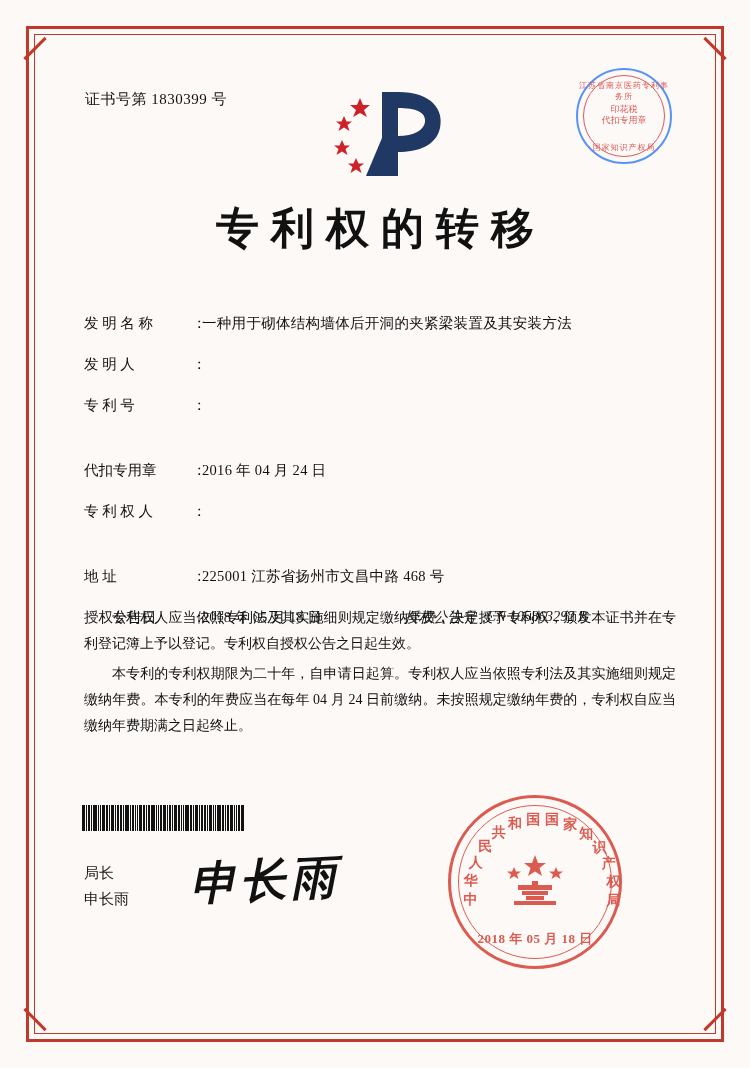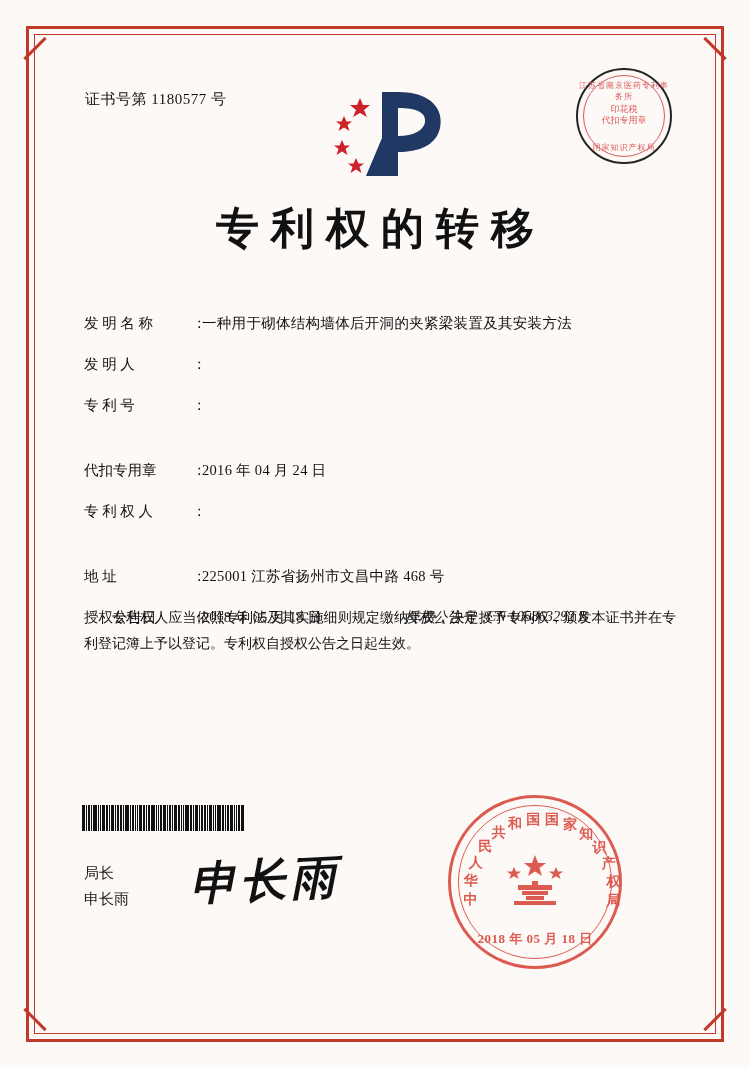--- a/index.html
+++ b/index.html
@@ -92,21 +92,21 @@
   }
   .logo svg { display: block; }
 
   
   .seal-top {
     position: absolute;
     right: 18px;
     top: 8px;
     width: 92px;
     height: 92px;
-    border: 2px solid #000000;
+    border: 2px solid #3b82f6;
     border-radius: 50%;
     color: #d23b3b;
     opacity: 0.85;
   }
   .seal-top .ring {
     position: absolute;
     left: 5px; top: 5px; right: 5px; bottom: 5px;
     border: 1px solid #d23b3b;
     border-radius: 50%;
   }
@@ -304,21 +304,21 @@
   <div class="corner tr"></div>
   <div class="corner bl"></div>
   <div class="corner br"></div>
   <div class="corner-diag cd1"></div>
   <div class="corner-diag cd2"></div>
   <div class="corner-diag cd3"></div>
   <div class="corner-diag cd4"></div>
 
   <div class="content">
 
-    <div class="cert-number">证书号第 1180577 号</div>
+    <div class="cert-number">证书号第 1830399 号</div>
 
     <div class="logo">
       <svg width="130" height="110" viewBox="0 0 130 110">
 
         <path d="M62 12 L78 12 L78 96 L62 96 Z" fill="#1f3864"></path>
         <path d="M78 12 C112 12 124 30 120 48 C116 66 98 72 78 72 L78 56 C94 56 104 50 105 42 C106 32 96 28 78 28 Z" fill="#1f3864"></path>
         <path d="M62 96 L46 96 L62 58 Z" fill="#1f3864"></path>
 
         <g fill="#cc2229">
           <polygon points="40,18 43,25 50,25 44,30 47,37 40,33 33,37 36,30 30,25 37,25"></polygon>
@@ -383,20 +383,21 @@
           <span>授权公告号</span>
           <span class="f-colon">：</span>
           <span>CN 105863292 B</span>
         </span>
       </div>
 
     </div>
 
     <div class="paras">
       <p>专利权人应当依照专利法及其实施细则规定缴纳年费，决定授予专利权，颁发本证书并在专利登记簿上予以登记。专利权自授权公告之日起生效。</p>
+      <p>本专利的专利权期限为二十年，自申请日起算。专利权人应当依照专利法及其实施细则规定缴纳年费。本专利的年费应当在每年 04 月 24 日前缴纳。未按照规定缴纳年费的，专利权自应当缴纳年费期满之日起终止。</p>
     </div>
 
     <div class="barcode">
       <i style="width:3px"></i><i style="width:1px"></i><i style="width:2px"></i><i style="width:1px"></i><i style="width:4px"></i><i style="width:1px"></i><i style="width:1px"></i><i style="width:3px"></i><i style="width:2px"></i><i style="width:1px"></i><i style="width:3px"></i><i style="width:1px"></i><i style="width:2px"></i><i style="width:2px"></i><i style="width:1px"></i><i style="width:4px"></i><i style="width:1px"></i><i style="width:2px"></i><i style="width:1px"></i><i style="width:1px"></i><i style="width:3px"></i><i style="width:2px"></i><i style="width:1px"></i><i style="width:2px"></i><i style="width:4px"></i><i style="width:1px"></i><i style="width:1px"></i><i style="width:2px"></i><i style="width:3px"></i><i style="width:1px"></i><i style="width:2px"></i><i style="width:1px"></i><i style="width:3px"></i><i style="width:2px"></i><i style="width:1px"></i><i style="width:1px"></i><i style="width:4px"></i><i style="width:2px"></i><i style="width:1px"></i><i style="width:3px"></i><i style="width:1px"></i><i style="width:2px"></i><i style="width:2px"></i><i style="width:1px"></i><i style="width:3px"></i><i style="width:1px"></i><i style="width:1px"></i><i style="width:4px"></i><i style="width:2px"></i><i style="width:1px"></i><i style="width:2px"></i><i style="width:3px"></i><i style="width:1px"></i><i style="width:1px"></i><i style="width:2px"></i><i style="width:3px"></i>
     </div>
 
     <div class="signature-block">
       <div>局长</div>
       <div>申长雨</div>
     </div>

